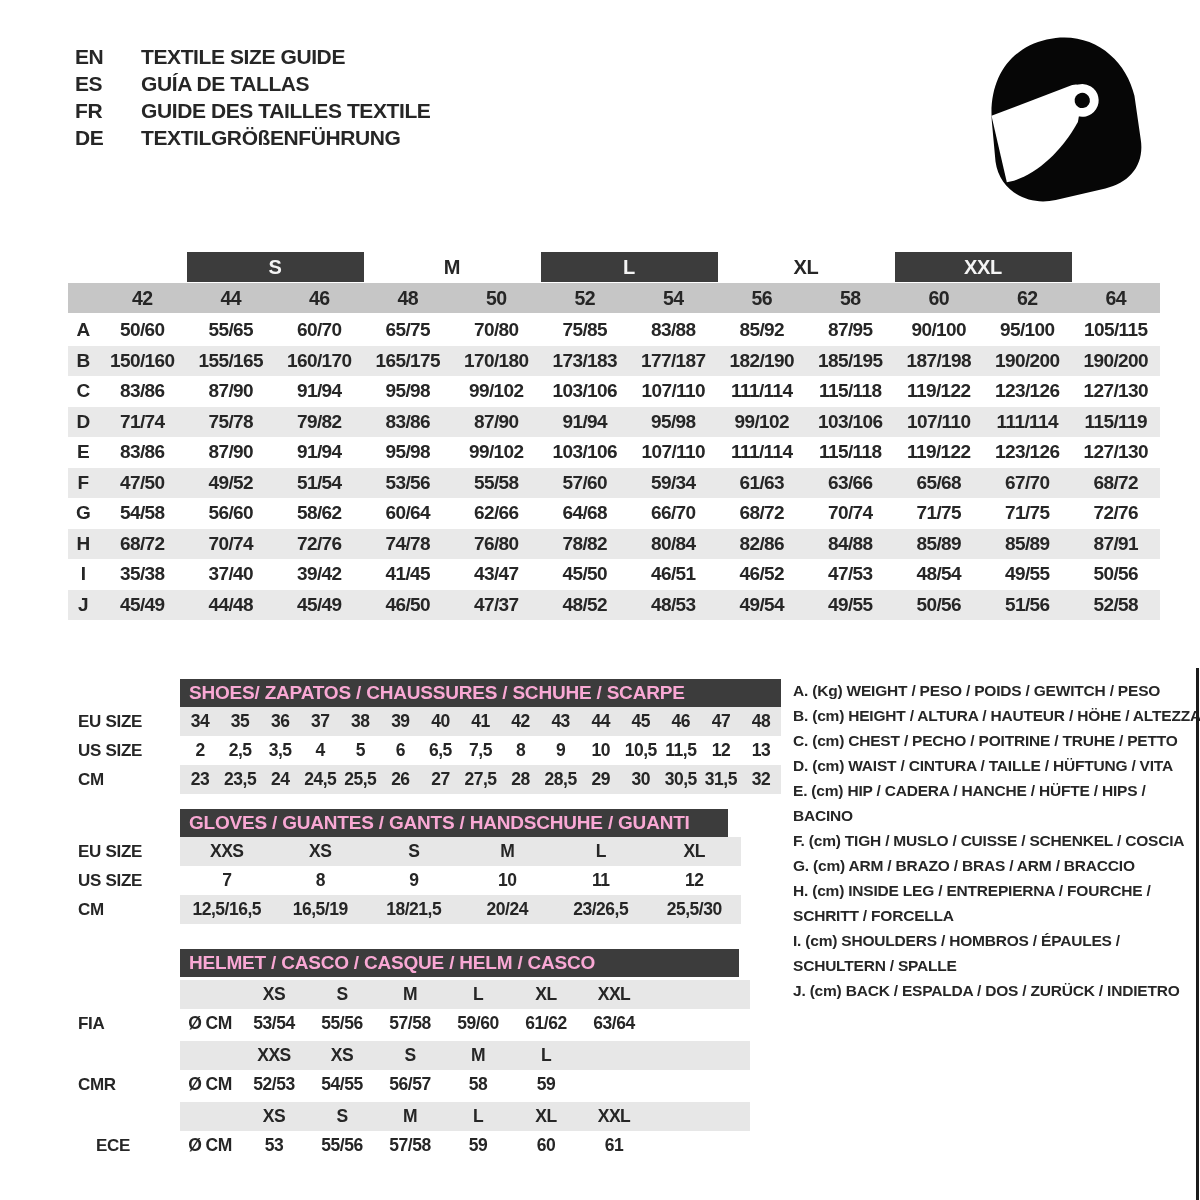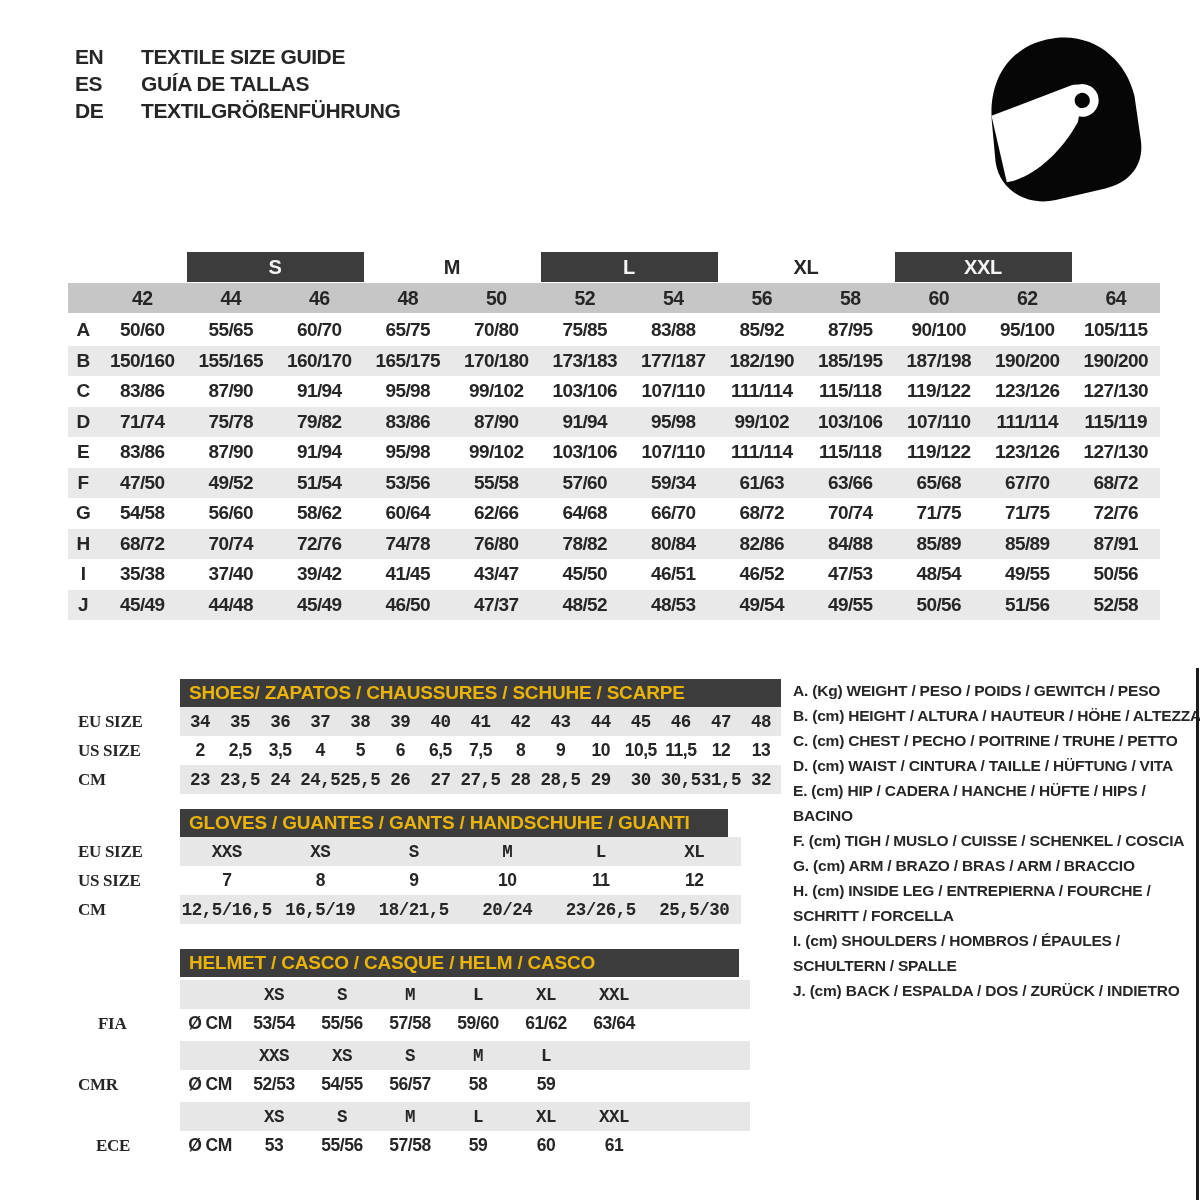--- a/index.html
+++ b/index.html
@@ -20,28 +20,28 @@
   .sg{height:30px;line-height:30px;letter-spacing:-0.3px;}
   .sg.dark{background:#3c3c3c;color:#f4f4f4;}
   .euband{position:absolute;left:68px;top:283px;width:1092px;height:30px;background:#c6c6c6;
           font-size:19.5px;letter-spacing:-0.5px;}
   .mrows{position:absolute;left:68px;top:315px;width:1092px;}
   .mrow{height:30.5px;font-size:19px;letter-spacing:-0.6px;}
   .mrow.shaded{background:#e9e9e9;}
   .mletter{text-align:center;}
 
   
-  .secbar{position:absolute;left:180px;height:28px;background:#3c3c3c;color:#eab308;
+  .secbar{position:absolute;left:180px;height:28px;background:#3c3c3c;color:#f9a8d4;
           display:flex;align-items:center;font-size:19px;letter-spacing:-0.2px;padding-left:9px;box-sizing:border-box;}
-  .rowlabel{position:absolute;left:78px;height:29px;line-height:29px;font-size:17px;letter-spacing:-0.3px;font-family:Liberation Serif, serif;}
+  .rowlabel{position:absolute;left:78px;height:29px;line-height:29px;font-size:17px;letter-spacing:-0.3px;}
 
   
   .flowrows{position:absolute;}
   .trow{height:29px;display:grid;align-items:center;text-align:center;font-size:17.5px;letter-spacing:-0.5px;}
-  .trow.shaded{background:#e7e7e7;font-family:Liberation Mono, monospace;}
+  .trow.shaded{background:#e7e7e7;}
   .shoes-grid{grid-template-columns:repeat(15,1fr);}
   .gloves-grid{grid-template-columns:repeat(6,1fr);}
   .helm-grid{grid-template-columns:60px repeat(6,68px) 1fr;}
   .gap{margin-top:3px;}
 
   
   .legend{position:absolute;left:793px;top:678px;width:409px;font-size:15.5px;line-height:25px;letter-spacing:-0.2px;}
   .edge-line{position:absolute;left:1196px;top:668px;width:3px;height:532px;background:#1b1b1b;}
 </style>
 </head>
@@ -50,20 +50,24 @@
 <div class="canvas">
 
   <div class="lang">
       <div class="lrow">
         <span class="lcode">EN</span>
         <span>TEXTILE SIZE GUIDE</span>
       </div>
       <div class="lrow">
         <span class="lcode">ES</span>
         <span>GUÍA DE TALLAS</span>
+      </div>
+      <div class="lrow">
+        <span class="lcode">FR</span>
+        <span>GUIDE DES TAILLES TEXTILE</span>
       </div>
       <div class="lrow">
         <span class="lcode">DE</span>
         <span>TEXTILGRÖßENFÜHRUNG</span>
       </div>
     </div>
 
   <svg class="helmet-ic" viewBox="0 0 100 100" aria-hidden="true">
     <g transform="rotate(-13 50 50)">
       <path d="M53 7 C78 7 93 27 93 48 L91 72 C90 86 80 94 66 94 L38 94 C22 94 9 82 10.5 66 L13.5 44 C17 21 32 7 53 7 Z" fill="#060606"></path>
@@ -393,21 +397,21 @@
       </div>
     </div>
 
   <div>
       <div class="rowlabel" style="top: 707px;">EU SIZE</div>
       <div class="rowlabel" style="top: 736px;">US SIZE</div>
       <div class="rowlabel" style="top: 765px;">CM</div>
       <div class="rowlabel" style="top: 837px;">EU SIZE</div>
       <div class="rowlabel" style="top: 866px;">US SIZE</div>
       <div class="rowlabel" style="top: 895px;">CM</div>
-      <div class="rowlabel" style="top: 1009px; margin-left: 20px;">FIA</div>
+      <div class="rowlabel" style="top: 1009px;">FIA</div>
       <div class="rowlabel" style="top: 1070px;">CMR</div>
       <div class="rowlabel" style="top: 1131px; margin-left: 18px;">ECE</div>
     </div>
 
   <div class="legend">
       <div>A. (Kg) WEIGHT / PESO / POIDS / GEWITCH / PESO</div>
       <div>B. (cm) HEIGHT / ALTURA / HAUTEUR / HÖHE / ALTEZZA</div>
       <div>C. (cm) CHEST / PECHO / POITRINE / TRUHE / PETTO</div>
       <div>D. (cm) WAIST / CINTURA / TAILLE / HÜFTUNG / VITA</div>
       <div>E. (cm) HIP / CADERA / HANCHE / HÜFTE / HIPS / BACINO</div>

